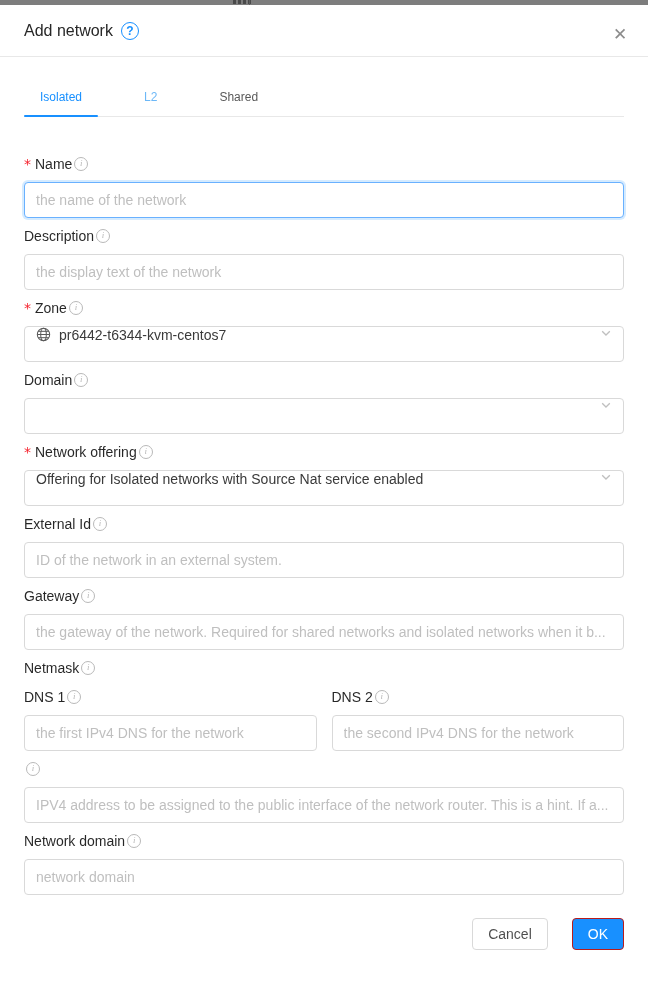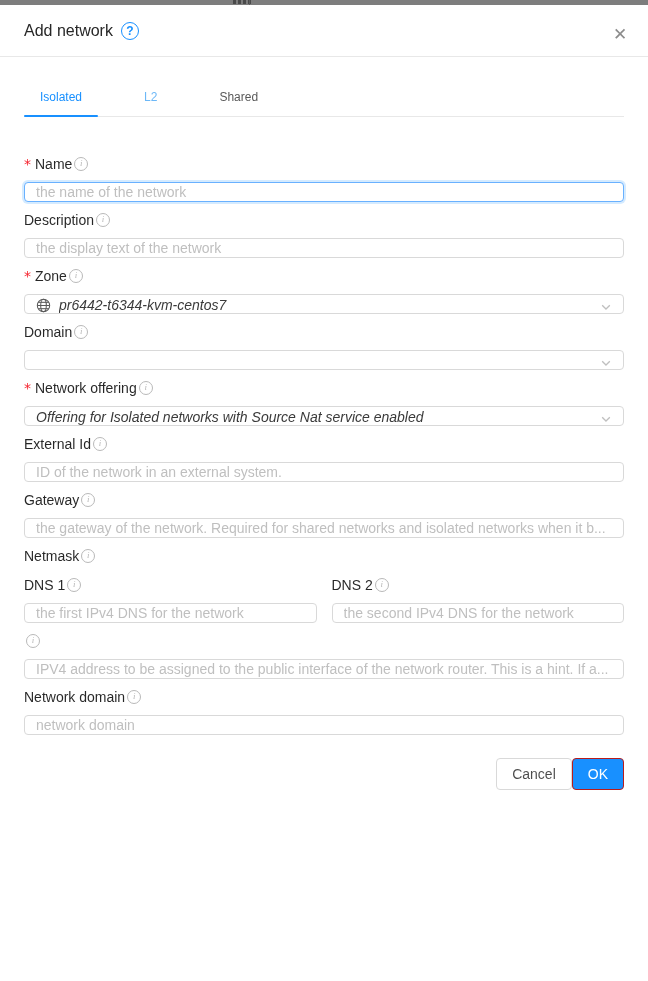--- a/index.html
+++ b/index.html
@@ -87,52 +87,52 @@
   }
   .required-mark { color: #f5222d; margin-right: 4px; font-family: "DejaVu Sans", sans-serif; }
   .info-icon {
     display: inline-flex; align-items: center; justify-content: center;
     width: 14px; height: 14px; margin-left: 2px;
     border: 1px solid #b9b9b9; border-radius: 50%;
     color: #b9b9b9; font-size: 9px; font-style: italic; font-family: "Liberation Serif", serif;
     line-height: 1; flex: none; cursor: pointer;
   }
   .text-input, .select {
-    width: 100%; height: 20px;
+    width: 100%; height: 36px;
     border: 1px solid #d9d9d9; border-radius: 4px;
     padding: 0 11px;
     font-size: 14px;
     font-family: "Liberation Sans", "DejaVu Sans", sans-serif;
     color: rgba(0,0,0,0.85);
     background: #fff;
     outline: none;
     text-overflow: ellipsis;
   }
   .text-input::placeholder { color: #bfbfbf; opacity: 1; }
   .text-input.focused {
     border-color: #69b1ff;
     box-shadow: 0 0 0 2px rgba(24,144,255,0.18);
   }
   .select {
-    display: flex; align-items: flex-end;
-    position: relative; cursor: pointer; font-style: italic;
+    display: flex; align-items: flex-start;
+    position: relative; cursor: pointer;
   }
   .select .select-value {
     flex: 1; white-space: nowrap; overflow: hidden; text-overflow: ellipsis;
     color: #3a3a3a;
   }
   .select .globe { margin-right: 8px; display: inline-flex; flex: none; }
   .select .chevron { flex: none; margin-left: 8px; display: inline-flex; }
 
   .dns-row { display: grid; grid-template-columns: 1fr 1fr; column-gap: 15px; }
 
   
   .form-footer {
     margin-top: 23px;
-    display: flex; justify-content: flex-end; align-items: center; gap: 0;
+    display: flex; justify-content: flex-end; align-items: center; gap: 24px;
   }
   .btn {
     height: 32px; padding: 0 15px;
     border-radius: 4px; font-size: 14px; cursor: pointer;
     font-family: "Liberation Sans", "DejaVu Sans", sans-serif;
     display: inline-flex; align-items: center; justify-content: center;
   }
   .btn-default {
     background: #fff; border: 1px solid #d9d9d9; color: rgba(0,0,0,0.7);
   }

